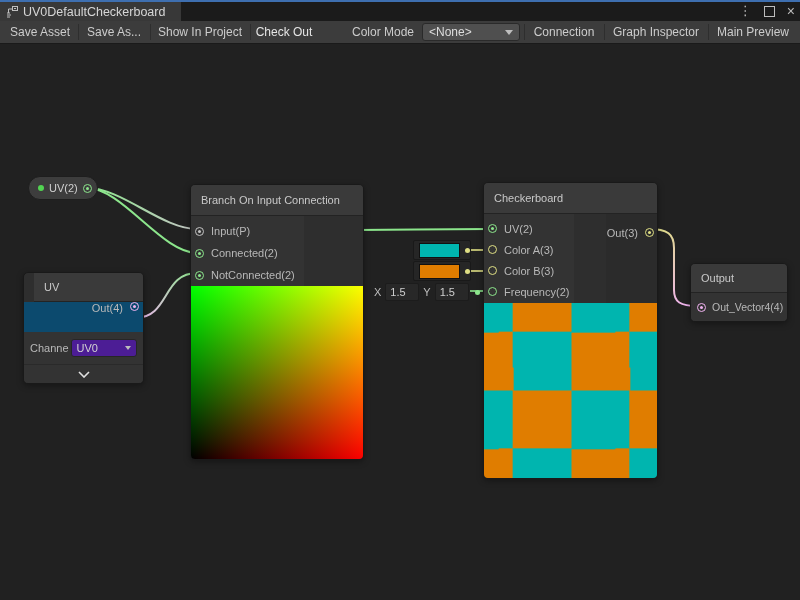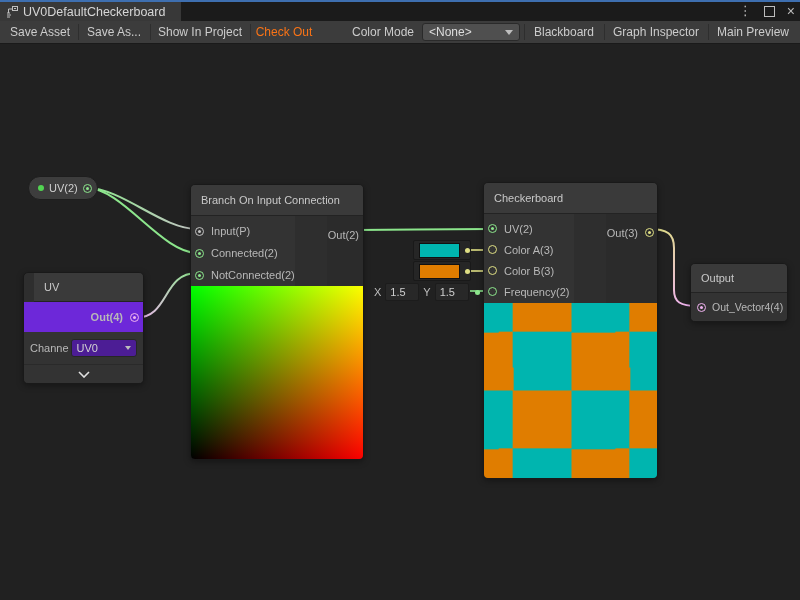--- a/index.html
+++ b/index.html
@@ -24,21 +24,21 @@
   .wc-max{width:9px;height:9px;border:1.5px solid #bdbdbd;display:inline-block;}
   .wc-close{font-size:14px;line-height:14px;}
   
   .toolbar{
     position:absolute;left:0;top:21px;width:800px;height:23px;background:#3c3c3c;
     border-bottom:1px solid #1a1a1a;box-sizing:border-box;
     font-size:12px;color:#cccccc;
   }
   .tb-item{position:absolute;top:0;height:22px;display:flex;align-items:center;justify-content:center;cursor:default;}
   .tb-sep{position:absolute;top:3px;width:1px;height:16px;background:#2e2e2e;}
-  .tb-disabled{color:#f97316;}
+  .tb-disabled{color:#e5e5e5;}
   .tb-dropdown{
     position:absolute;top:2px;height:18px;background:#4f4f4f;border:1px solid #2a2a2a;border-radius:3px;
     display:flex;align-items:center;justify-content:space-between;
     padding:0 6px;box-sizing:border-box;color:#dddddd;
   }
   .dd-arrow{width:0;height:0;border-left:4px solid transparent;border-right:4px solid transparent;border-top:5px solid #bdbdbd;margin-left:8px;}
   
   .edges{position:absolute;left:0;top:0;width:800px;height:600px;pointer-events:none;}
   .node{
     position:absolute;background:#2e2e2e;border:1px solid #191919;border-radius:5px;
@@ -60,21 +60,21 @@
   .pill{
     position:absolute;left:28px;top:176px;width:70px;height:24px;background:#3d3d3d;
     border:1px solid #1e1e1e;border-radius:13px;display:flex;align-items:center;
     padding:0 6px 0 9px;box-sizing:border-box;gap:5px;font-size:11px;color:#cfcfcf;
   }
   .pill .prop-dot{width:6px;height:6px;border-radius:50%;background:#52d452;flex:none;}
   .pill .label{flex:1;text-align:center;}
   
   .uv-node{left:23px;top:272px;width:121px;}
   .uv-node .node-header{height:28px;margin-left:10px;}
-  .uv-out-row{height:30px;background:#6d28d9;display:flex;align-items:center;justify-content:flex-end;gap:7px;padding-right:4px;font-weight:bold;}
+  .uv-out-row{height:30px;background:#0c4a6e;display:flex;align-items:flex-start;justify-content:flex-end;gap:7px;padding-right:4px;}
   .uv-channel-row{height:32px;background:#333333;display:flex;align-items:center;padding:0 6px;gap:2px;}
   .mini-dropdown{
     flex:1;height:18px;background:#4c1d95;border:1px solid #262626;border-radius:3px;
     display:flex;align-items:center;justify-content:space-between;padding:0 5px;box-sizing:border-box;color:#d2d2d2;
   }
   .mini-dropdown .dd-arrow{border-left-width:3.5px;border-right-width:3.5px;border-top-width:4.5px;margin-left:4px;}
   .uv-collapse-row{height:18px;background:#333333;border-top:1px solid #2a2a2a;display:flex;align-items:center;justify-content:center;}
   
   .branch-node{left:190px;top:184px;width:174px;}
   .branch-node .node-header{height:30px;}
@@ -139,21 +139,21 @@
     <div class="tb-sep" style="left:150px;"></div>
     <div class="tb-item" style="left:152px;width:96px;">Show In Project</div>
     <div class="tb-sep" style="left:250px;"></div>
     <div class="tb-item tb-disabled" style="left:252px;width:64px;">Check Out</div>
     <div class="tb-item" style="left:348px;width:70px;">Color Mode</div>
     <div class="tb-dropdown" style="left:422px;width:98px;">
       <span>&lt;None&gt;</span>
       <span class="dd-arrow"></span>
     </div>
     <div class="tb-sep" style="left:524px;"></div>
-    <div class="tb-item" style="left:526px;width:76px;">Blackboard</div>
+    <div class="tb-item" style="left:526px;width:76px;">Connection</div>
     <div class="tb-sep" style="left:604px;"></div>
     <div class="tb-item" style="left:606px;width:100px;">Graph Inspector</div>
     <div class="tb-sep" style="left:708px;"></div>
     <div class="tb-item" style="left:710px;width:86px;">Main Preview</div>
   </div>
 
   <svg class="edges">
     <defs>
       <linearGradient id="g-green-gray" gradientUnits="userSpaceOnUse" x1="87" y1="188" x2="197" y2="229">
         <stop offset="0" style="stop-color:var(--port_green,#8ce68c)"></stop>
@@ -228,28 +228,20 @@
             </span>
           <span>Connected(2)</span>
         </div>
         <div class="port-row">
           <span class="port p-green">
               <span class="dot"></span>
             </span>
           <span>NotConnected(2)</span>
         </div>
       </div>
-      <div class="out-panel">
-        <div class="port-row">
-          <span>Out(2)</span>
-          <span class="port p-green">
-              <span class="dot"></span>
-            </span>
-        </div>
-      </div>
     </div>
     <div class="uv-preview"></div>
   </div>
 
   <div class="node checker-node">
     <div class="node-header">
       <span>Checkerboard</span>
     </div>
     <div class="node-body" style="height:89px;">
       <div class="in-panel">

